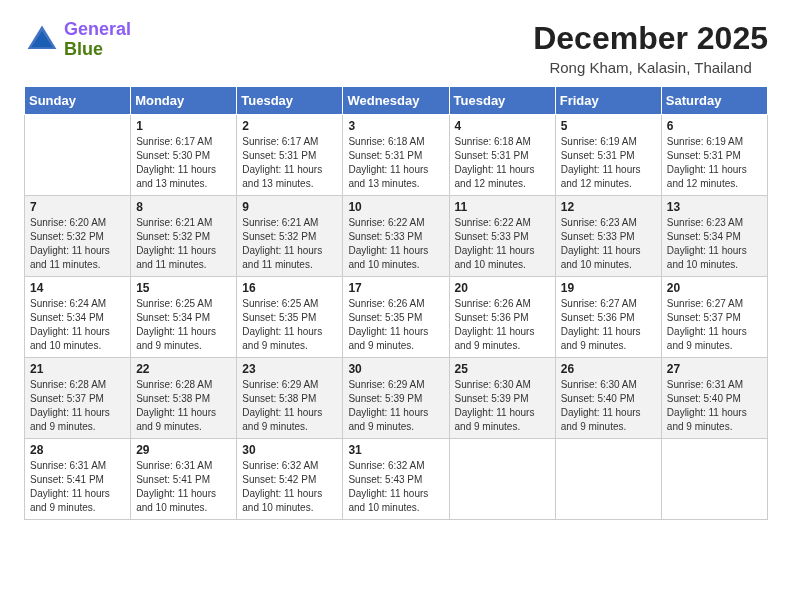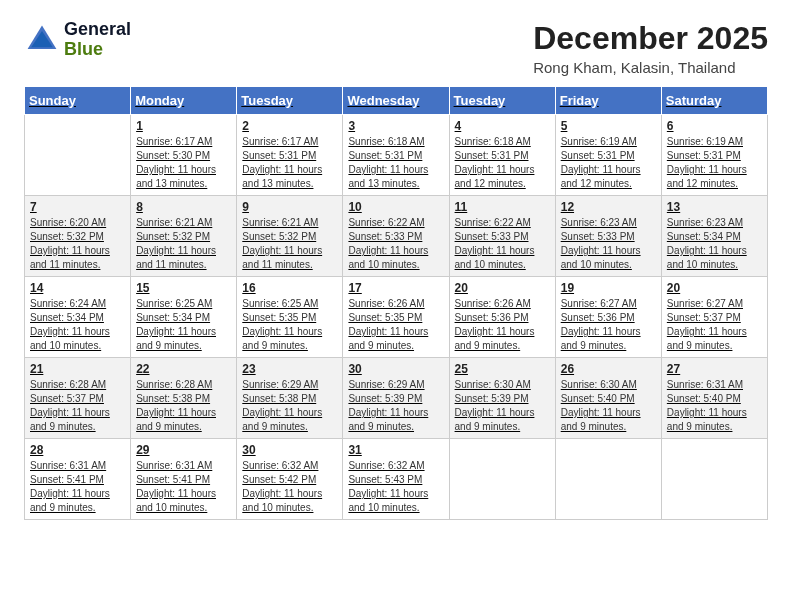--- a/index.html
+++ b/index.html
@@ -19,44 +19,43 @@
     .logo {
       display: flex;
       align-items: center;
       gap: 4px;
     }
     .logo-text {
       font-size: 18px;
       font-weight: bold;
       line-height: 1.1;
     }
-    .logo-text .general { color: #0f172a; }
+    .logo-text .general { color: #8b5cf6; }
     .logo-text .blue { color: #4d7c0f; }
     .logo-icon {
       width: 36px;
       height: 36px;
     }
     .title-section {
-      text-align: left;
+      text-align: center;
     }
     .month-title {
       font-size: 32px;
       font-weight: bold;
       color: #222;
     }
     .location-title {
       font-size: 15px;
       color: #444;
       margin-top: 2px;
     }
     .calendar {
       width: 100%;
       border-collapse: collapse;
       margin-top: 10px;
-      text-decoration: underline;
     }
     .calendar th {
       background-color: #4472c4;
       color: #fff;
       font-size: 13px;
       font-weight: bold;
       padding: 6px 4px;
       border: 1px solid #fff;
       text-align: left;
     }

